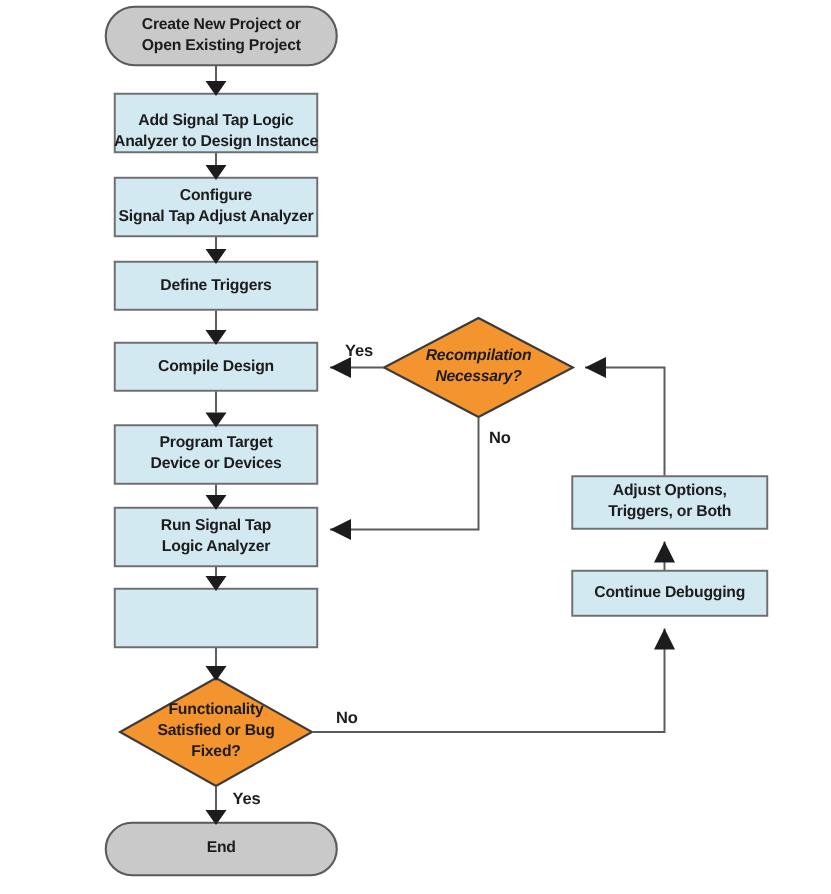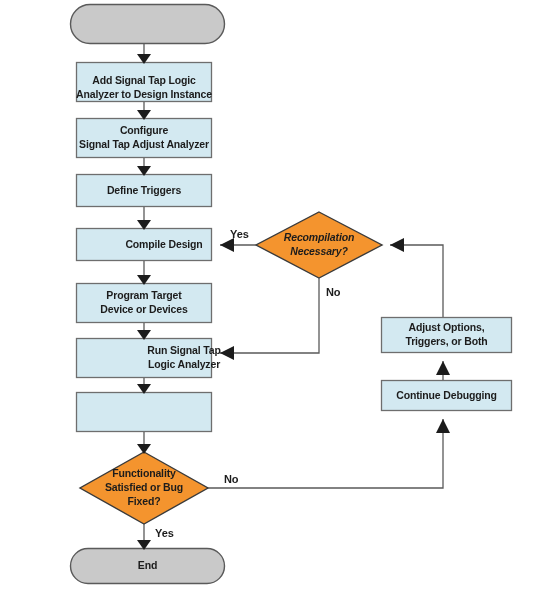--- a/index.html
+++ b/index.html
@@ -120,35 +120,37 @@
       <polygon points="137,444 151,444 144,454"></polygon>
       <polygon points="137,540 151,540 144,550"></polygon>
       <polygon points="443,419 436,433 450,433"></polygon>
       <polygon points="443,361 436,375 450,375"></polygon>
       <polygon points="390,245 404,238 404,252"></polygon>
       <polygon points="220,245 234,238 234,252"></polygon>
       <polygon points="220,353 234,346 234,360"></polygon>
     </g>
   </svg>
 
+  <div class="node-label" style="left:70px; top:4px; width:155px; height:40px;">Create New Project or
+Open Existing Project</div>
 
   <div class="node-label" style="left:72px; top:62px; width:144px; height:52px;">Add Signal Tap Logic
 Analyzer to Design Instance</div>
 
   <div class="node-label" style="left:72px; top:118px; width:144px; height:40px;">Configure
 Signal Tap Adjust Analyzer</div>
 
   <div class="node-label" style="left:76px; top:174px; width:136px; height:33px;">Define Triggers</div>
 
-  <div class="node-label" style="left:76px; top:228px; width:136px; height:33px;padding-left:20px;">Compile Design</div>
+  <div class="node-label" style="left:76px; top:228px; width:136px; height:33px;">Compile Design</div>
 
   <div class="node-label" style="left:76px; top:283px; width:136px; height:40px;">Program Target
 Device or Devices</div>
 
-  <div class="node-label" style="left:76px; top:338px; width:136px; height:40px;margin-left:40px;">Run Signal Tap
+  <div class="node-label" style="left:76px; top:338px; width:136px; height:40px;">Run Signal Tap
 Logic Analyzer</div>
 
 
   <div class="node-label" style="left:80px; top:452px; width:128px; height:72px;">Functionality
 Satisfied or Bug
 Fixed?</div>
 
   <div class="node-label" style="left:70px; top:548px; width:155px; height:36px;">End</div>
 
   <div class="node-label" style="left:256px; top:212px; width:126px; height:66px;font-style:italic;">Recompilation

